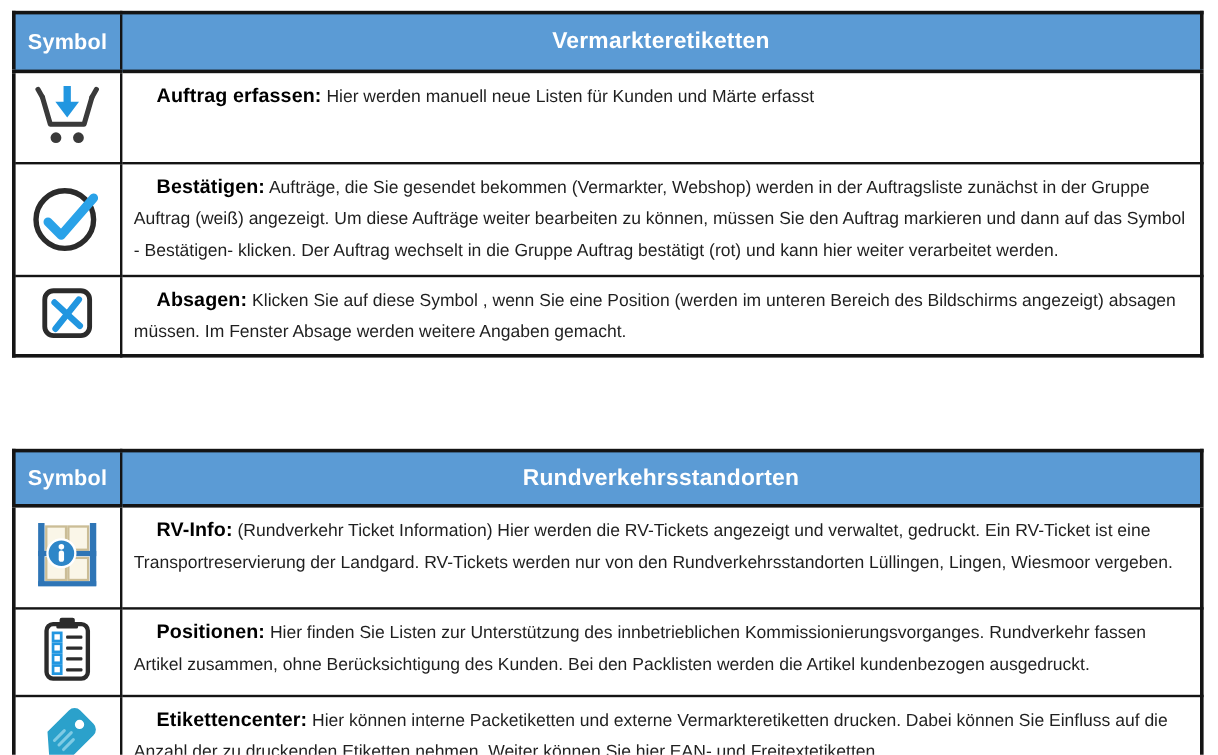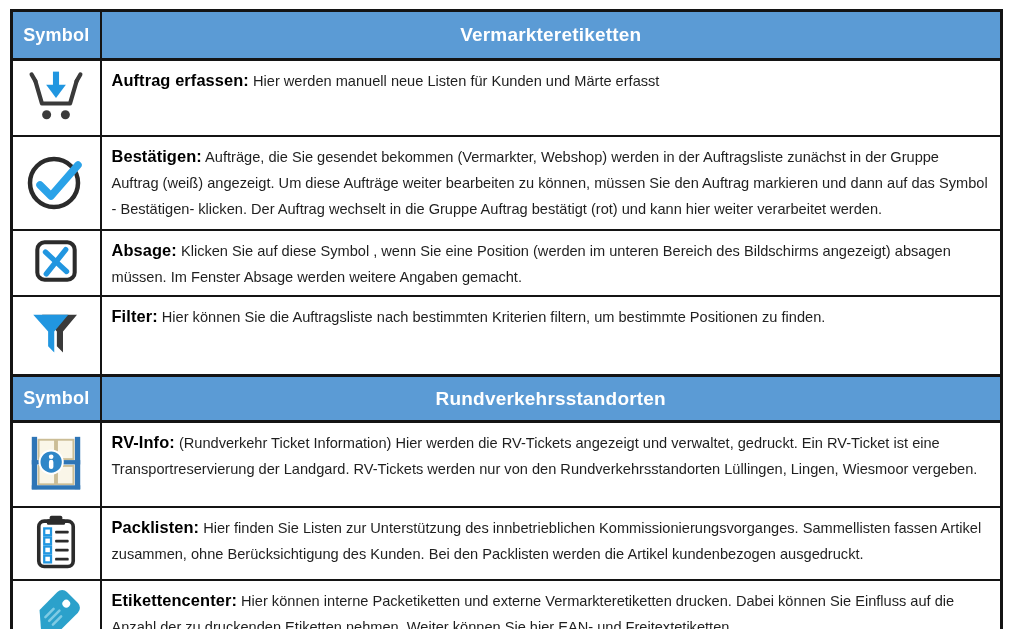--- a/index.html
+++ b/index.html
@@ -21,21 +21,21 @@
     letter-spacing:.2px;
   }
   .t2 th{height:41px;}
   th.sym-h{font-size:18px;}
   col.c-sym{width:89px;}
   td.sym{text-align:center;vertical-align:middle;padding:2px;}
   td.txt{
     vertical-align:top;padding:6px 12px 4px 10px;
     font-size:14.6px;line-height:26px;color:#1f1f1f;
   }
-  td.txt b{font-size:16.4px;color:#000;letter-spacing:.1px;}
+  td.txt b{font-size:16.4px;color:#000;letter-spacing:.1px;margin-left:19px;}
   tr.h66 td{height:64px}
   tr.h84 td{height:82px}
   tr.h56 td{height:54px}
   tr.h70 td{height:68px}
   tr.h75 td{height:73px}
   tr.h63 td{height:61px}
   tr.h62 td{height:60px}
   .icn{display:inline-block;line-height:0;}
 </style>
 </head>
@@ -83,32 +83,21 @@
     <tr class="h56">
       <td class="sym">
         <span class="icn">
           <svg viewBox="0 0 64 64" width="52" height="52">
             <rect x="9" y="9" width="46" height="46" rx="9" fill="none" stroke="#2b2b2b" stroke-width="5"></rect>
             <path d="M19 21 L45 45" stroke="#2196E0" stroke-width="6.5" stroke-linecap="round"></path>
             <path d="M44 18 L20 48" stroke="#2196E0" stroke-width="6.5" stroke-linecap="round"></path>
           </svg>
         </span>
       </td>
-      <td class="txt"><b>Absage:</b> <span>Klicken Sie auf diese Symbol , wenn Sie eine Position (werden im unteren Bereich des Bildschirms angezeigt) absagen müssen. Im Fenster Absage  werden weitere Angaben gemacht.</span></td>
-    </tr>
-    <tr class="h70">
-      <td class="sym">
-        <span class="icn">
-          <svg viewBox="0 0 64 64" width="56" height="56">
-            <path d="M16 10 H56 L40 29 V53 L33 46 V29 Z" fill="#3a3a3a"></path>
-            <path d="M6 10 H46 L30 29 V53 L23 46 V29 Z" fill="#2196E0"></path>
-          </svg>
-        </span>
-      </td>
-      <td class="txt"><b>Filter:</b> <span>Hier können Sie die Auftragsliste nach bestimmten Kriterien filtern, um bestimmte Positionen zu finden.</span></td>
+      <td class="txt"><b>Absagen:</b> <span>Klicken Sie auf diese Symbol , wenn Sie eine Position (werden im unteren Bereich des Bildschirms angezeigt) absagen müssen. Im Fenster Absage  werden weitere Angaben gemacht.</span></td>
     </tr>
   </tbody>
 </table>
 
 <table class="t2">
   <colgroup>
       <col class="c-sym">
       <col>
     </colgroup>
   <thead>
@@ -149,21 +138,21 @@
             <rect x="31" y="19.5" width="15" height="3" rx="1" fill="#2b2b2b"></rect>
             <rect x="19" y="27" width="7.5" height="7.5" fill="#fff" stroke="#2196E0" stroke-width="2.5"></rect>
             <rect x="31" y="29.5" width="15" height="3" rx="1" fill="#2b2b2b"></rect>
             <rect x="19" y="37" width="7.5" height="7.5" fill="#fff" stroke="#2196E0" stroke-width="2.5"></rect>
             <rect x="31" y="39.5" width="15" height="3" rx="1" fill="#2b2b2b"></rect>
             <rect x="19" y="47" width="7.5" height="7.5" fill="#fff" stroke="#2196E0" stroke-width="2.5"></rect>
             <rect x="31" y="49.5" width="15" height="3" rx="1" fill="#2b2b2b"></rect>
           </svg>
         </span>
       </td>
-      <td class="txt"><b>Packlisten:</b> <span>Hier finden Sie Listen zur Unterstützung des innbetrieblichen Kommissionierungsvorganges. Sammellisten fassen Artikel zusammen, ohne Berücksichtigung des Kunden.  Bei den Packlisten werden die Artikel kundenbezogen ausgedruckt.</span></td>
+      <td class="txt"><b>Positionen:</b> <span>Hier finden Sie Listen zur Unterstützung des innbetrieblichen Kommissionierungsvorganges. Rundverkehr fassen Artikel zusammen, ohne Berücksichtigung des Kunden.  Bei den Packlisten werden die Artikel kundenbezogen ausgedruckt.</span></td>
     </tr>
     <tr class="h62">
       <td class="sym">
         <span class="icn">
           <svg viewBox="0 0 64 64" width="62" height="62">
             <g transform="rotate(-45 32 32)">
               <path d="M10 32 L23 17 H49 a7 7 0 0 1 7 7 v16 a7 7 0 0 1 -7 7 H23 Z" fill="#2BA1CB"></path>
               <circle cx="47" cy="32" r="4" fill="#fff"></circle>
               <path d="M22 26.5 H34" stroke="#7FCBE4" stroke-width="2.6" stroke-linecap="round"></path>
               <path d="M22 32 H37" stroke="#7FCBE4" stroke-width="2.6" stroke-linecap="round"></path>

